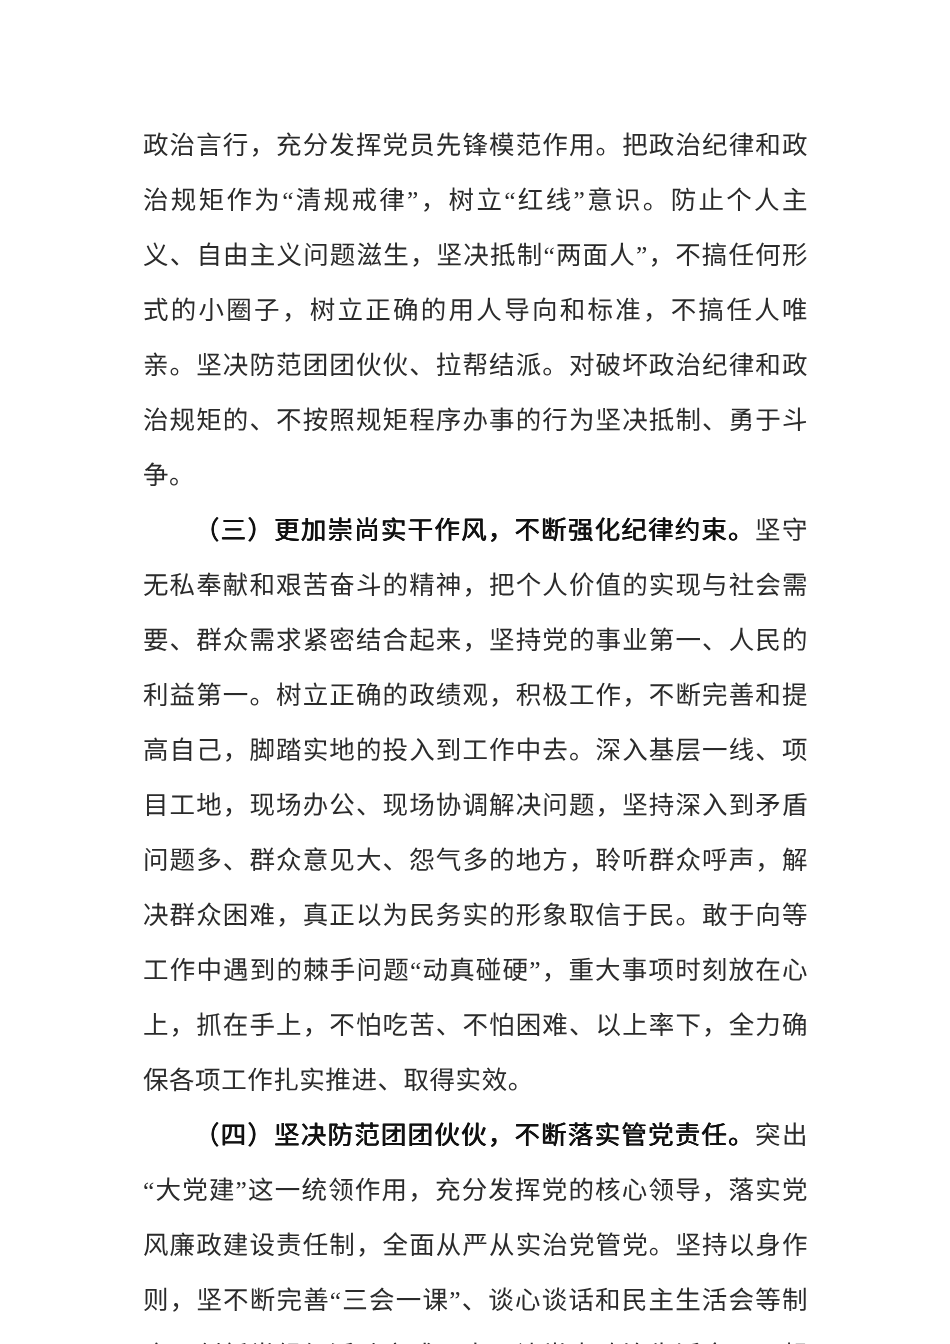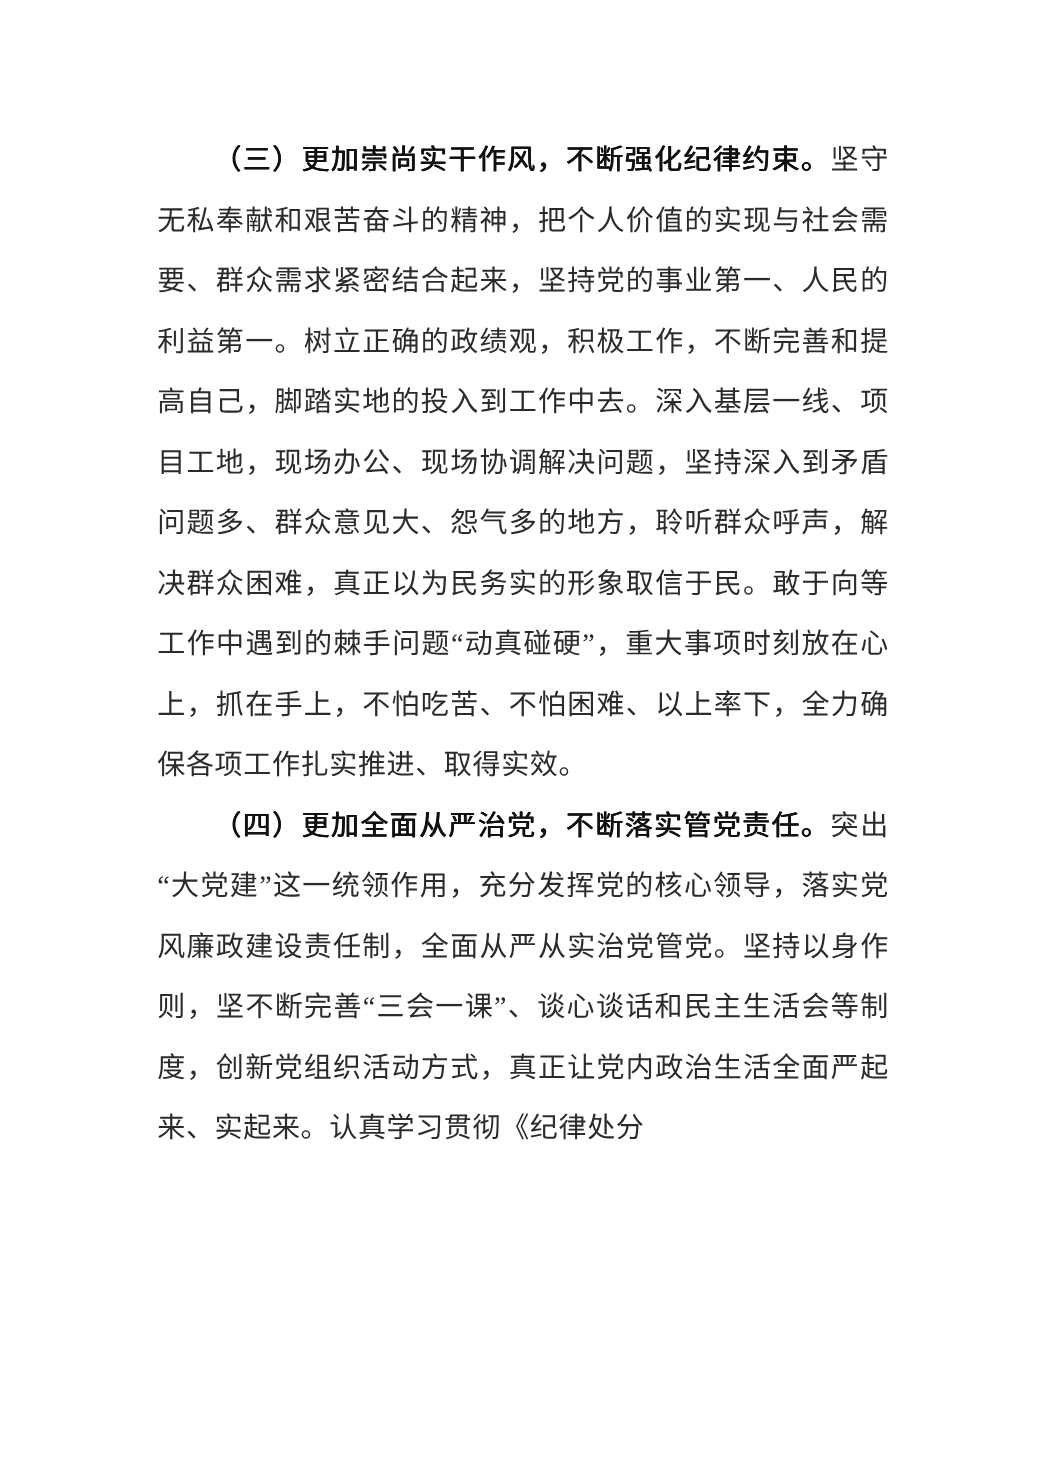--- a/index.html
+++ b/index.html
@@ -68,19 +68,20 @@
     font-weight: 400;
     color: #2b2b2b;
   }
 </style>
 </head>
 <body style="background: rgb(255, 255, 255);">
 
 <div class="page" style="width: 950px; height: 1344px; background: rgb(255, 255, 255); padding-top: 118px; padding-left: 143px; padding-right: 142px;">
   <div class="doc-body" style="width: 665px;">
 
+    <p class="para" style="font-size: 25.5px; line-height: 55px; color: rgb(43, 43, 43);"><span class="body-run">政治言行，充分发挥党员先锋模范作用。把政治纪律和政治规矩作为“清规戒律”，树立“红线”意识。防止个人主义、自由主义问题滋生，坚决抵制“两面人”，不搞任何形式的小圈子，树立正确的用人导向和标准，不搞任人唯亲。坚决防范团团伙伙、拉帮结派。对破坏政治纪律和政治规矩的、不按照规矩程序办事的行为坚决抵制、勇于斗争。</span></p>
 
     <p class="para indent" style="font-size: 25.5px; line-height: 55px; color: rgb(43, 43, 43); text-indent: 51px;"><span class="section-lead" style="color: rgb(17, 17, 17);">（三）更加崇尚实干作风，不断强化纪律约束。</span><span class="body-run">坚守无私奉献和艰苦奋斗的精神，把个人价值的实现与社会需要、群众需求紧密结合起来，坚持党的事业第一、人民的利益第一。树立正确的政绩观，积极工作，不断完善和提高自己，脚踏实地的投入到工作中去。深入基层一线、项目工地，现场办公、现场协调解决问题，坚持深入到矛盾问题多、群众意见大、怨气多的地方，聆听群众呼声，解决群众困难，真正以为民务实的形象取信于民。敢于向等工作中遇到的棘手问题“动真碰硬”，重大事项时刻放在心上，抓在手上，不怕吃苦、不怕困难、以上率下，全力确保各项工作扎实推进、取得实效。</span></p>
 
-    <p class="para indent" style="font-size: 25.5px; line-height: 55px; color: rgb(43, 43, 43); text-indent: 51px;"><span class="section-lead" style="color: rgb(17, 17, 17);">（四）更加全面从严治党，不断落实管党责任。</span><span class="body-run">突出“大党建”这一统领作用，充分发挥党的核心领导，落实党风廉政建设责任制，全面从严从实治党管党。坚持以身作则，坚不断完善“三会一课”、谈心谈话和民主生活会等制度，创新党组织活动方式，真正让党内政治生活全面严起来、实起来。认真学习贯彻《纪律处分</span></p>
+    <p class="para indent" style="font-size: 25.5px; line-height: 55px; color: rgb(43, 43, 43); text-indent: 51px;"><span class="section-lead" style="color: rgb(17, 17, 17);">（四）坚决防范团团伙伙，不断落实管党责任。</span><span class="body-run">突出“大党建”这一统领作用，充分发挥党的核心领导，落实党风廉政建设责任制，全面从严从实治党管党。坚持以身作则，坚不断完善“三会一课”、谈心谈话和民主生活会等制度，创新党组织活动方式，真正让党内政治生活全面严起来、实起来。认真学习贯彻《纪律处分</span></p>
 
   </div>
 </div>
 
 </body></html>

